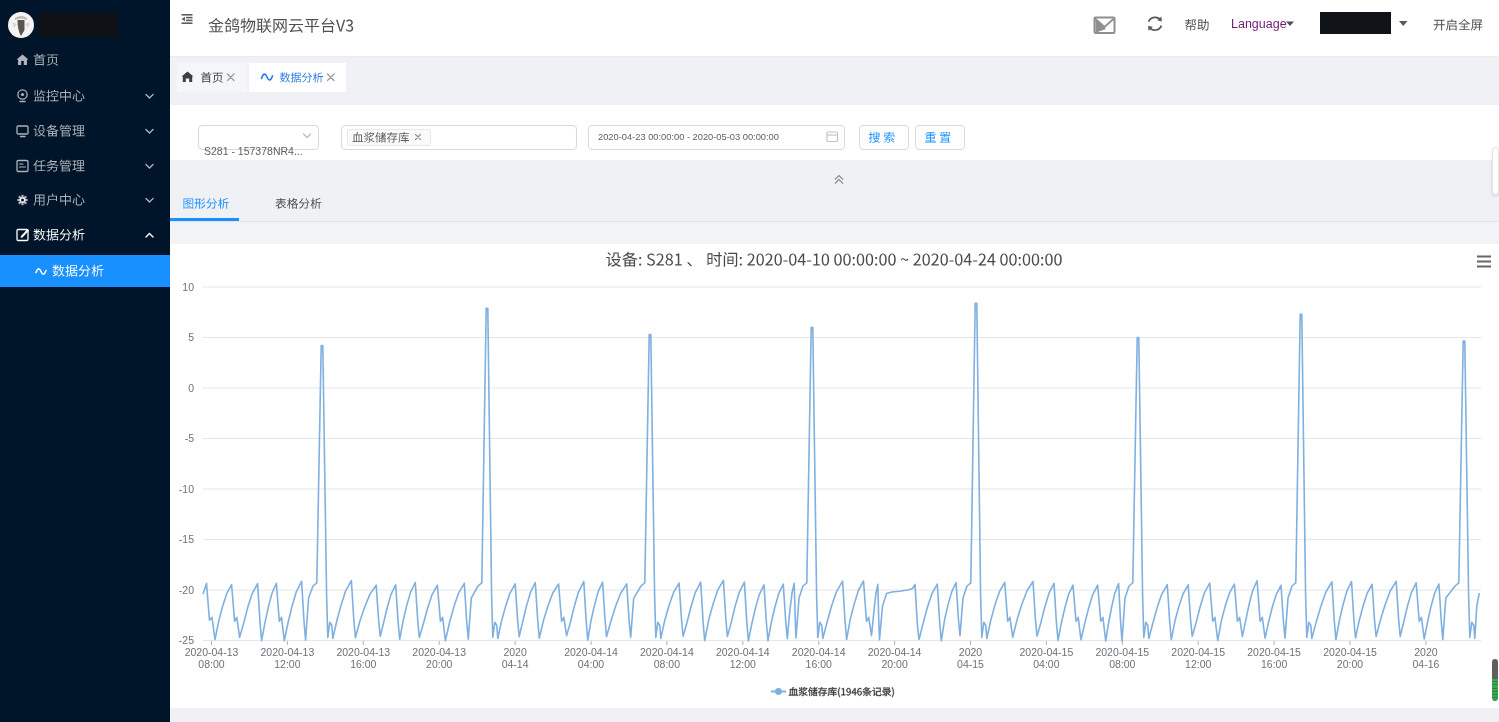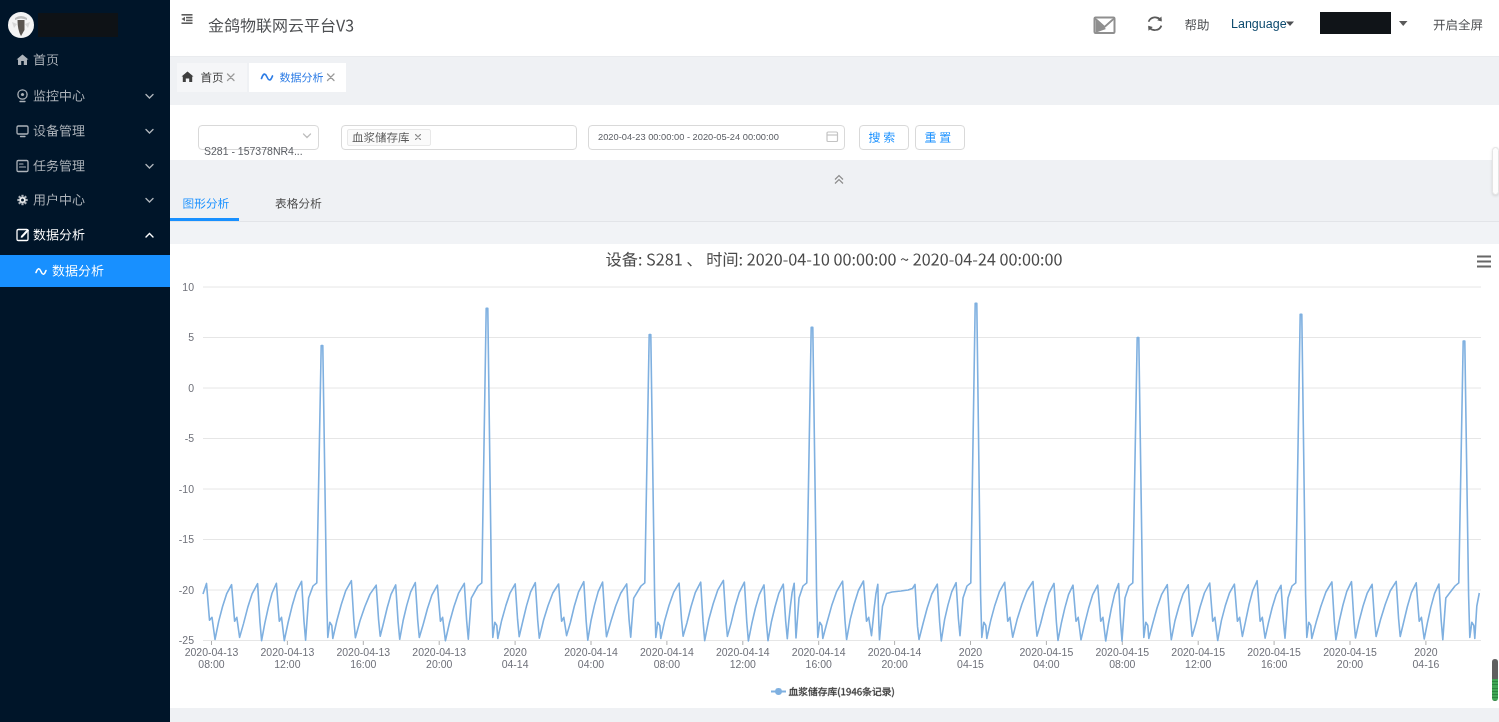--- a/index.html
+++ b/index.html
@@ -8,30 +8,30 @@
 <div class="abs" style="left:0;top:0;width:1499px;height:722px;background:#fff"></div>
 <div class="abs" style="left:170px;top:57px;width:1329px;height:48px;background:#eff1f4"></div>
 <div class="abs" style="left:170px;top:160px;width:1329px;height:62px;background:#eff1f4"></div>
 <div class="abs" style="left:170px;top:222px;width:1329px;height:22px;background:#f1f3f6"></div>
 <div class="abs" style="left:170px;top:708px;width:1329px;height:14px;background:#eff1f4"></div>
 <div class="abs" style="left:0;top:0;width:170px;height:722px;background:#001529"></div>
 <div class="abs" style="left:170px;top:56px;width:1329px;height:1px;background:#e9ebee"></div>
 <div class="abs" style="left:170px;top:221px;width:1329px;height:1px;background:#e2e4e8"></div>
 <div class="abs" style="left:38px;top:13px;width:80px;height:24px;background:#0e1216"></div>
 <div class="abs" style="left:0;top:255px;width:170px;height:32px;background:#1890ff"></div>
-<div class="abs" style="left:1231px;top:17px;font-size:12.5px;color:#0c4a6e;white-space:nowrap;">Language</div>
+<div class="abs" style="left:1231px;top:17px;font-size:12.5px;color:#701a75;white-space:nowrap;">Language</div>
 <div class="abs" style="left:1320px;top:12px;width:71px;height:22px;background:#101418"></div>
 <div class="abs" style="left:177px;top:63px;width:70px;height:29px;background:#f5f6f8"></div>
 <div class="abs" style="left:249px;top:63px;width:97px;height:29px;background:#fff"></div>
 <div class="abs" style="left:198px;top:125px;width:121px;height:25px;background:#fff;border:1px solid #d9d9d9;border-radius:4px;box-sizing:border-box;"></div>
 <div class="abs" style="left:204px;top:145px;font-size:10.5px;color:#5d6066;white-space:nowrap;">S281 - 157378NR4...</div>
 <div class="abs" style="left:341px;top:125px;width:236px;height:25px;background:#fff;border:1px solid #d9d9d9;border-radius:4px;box-sizing:border-box;"></div>
 <div class="abs" style="left:347px;top:129px;width:84px;height:17px;background:#fafafa;border:1px solid #e8e8e8;border-radius:2px;box-sizing:border-box"></div>
 <div class="abs" style="left:588px;top:125px;width:257px;height:25px;background:#fff;border:1px solid #d9d9d9;border-radius:4px;box-sizing:border-box;"></div>
-<div class="abs" style="left:598px;top:132px;font-size:9.3px;color:#5d6066;white-space:nowrap;">2020-04-23 00:00:00 - 2020-05-24 00:00:00</div>
+<div class="abs" style="left:598px;top:132px;font-size:9.3px;color:#5d6066;white-space:nowrap;">2020-04-23 00:00:00 - 2020-05-03 00:00:00</div>
 <div class="abs" style="left:859px;top:125px;width:50px;height:25px;background:#fff;border:1px solid #d9d9d9;border-radius:4px;box-sizing:border-box;"></div>
 <div class="abs" style="left:915px;top:125px;width:50px;height:25px;background:#fff;border:1px solid #d9d9d9;border-radius:4px;box-sizing:border-box;"></div>
 <div class="abs" style="left:170px;top:218px;width:69px;height:3px;background:#1890ff"></div>
 <div class="abs" style="left:1492px;top:147px;width:7px;height:48px;background:#fdfdfd;border:1px solid #e4e4e4;border-radius:4px;box-sizing:border-box;box-shadow:0 1px 3px rgba(0,0,0,0.12)"></div>
 <div class="abs" style="left:1491.5px;top:659px;width:6.5px;height:21px;background:#5f5f5f;border-radius:3px 3px 0 0"></div>
 <div class="abs" style="left:1491.5px;top:679px;width:6.5px;height:22px;border-radius:0 0 3px 3px;background:repeating-linear-gradient(to bottom,#3fa654 0px,#3fa654 2.2px,#2c8440 2.2px,#2c8440 3.2px)"></div>
 <svg class="abs" style="left:0;top:0" width="1499" height="722" viewBox="0 0 1499 722">
 <circle cx="21" cy="25" r="13" fill="#f4f4f4"></circle>
 <path d="M15 18 Q21 14 27 18 L27 20 Q21 17 15 20 Z" fill="#bbb"></path>
 <path d="M17.5 20 L24.5 20 L24.5 30 Q21 36 21 36 Q17.5 30 17.5 20 Z" fill="#5a5550"></path>

